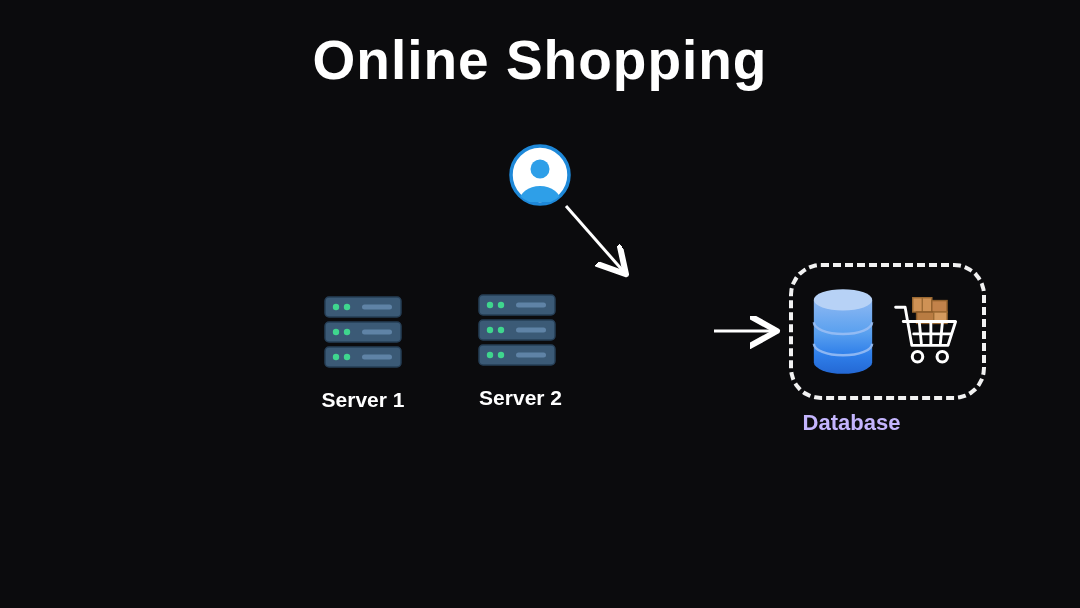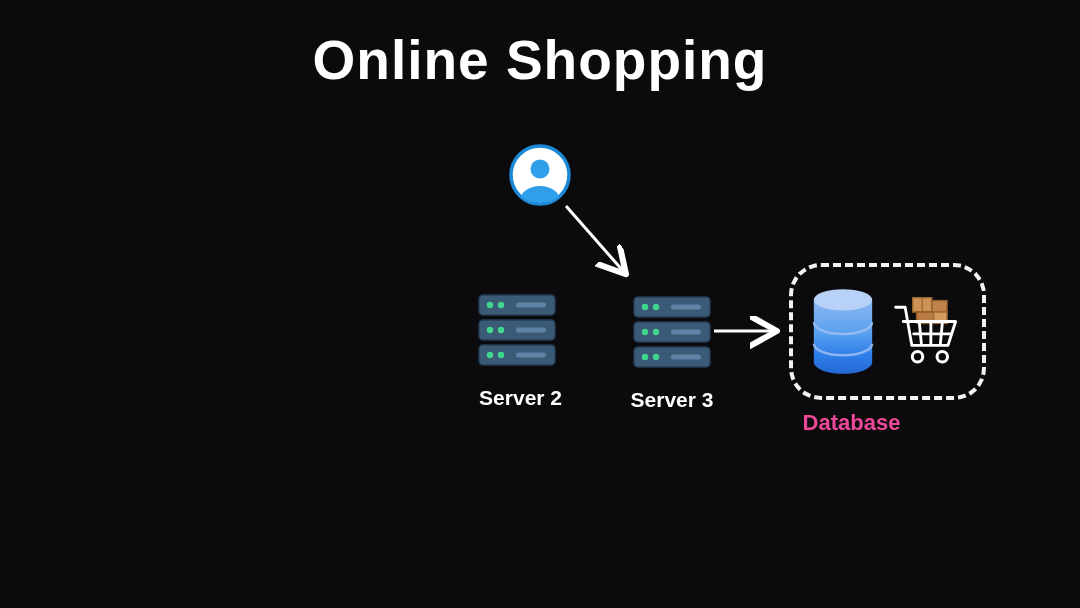--- a/index.html
+++ b/index.html
@@ -66,21 +66,21 @@
     gap: 10px;
   }
   .database-label {
     position: absolute;
     left: 789px;
     top: 410px;
     width: 125px;
     text-align: center;
     font-size: 22px;
     font-weight: 700;
-    color: #ec4899;
+    color: #c4b5fd;
   }
   .hidden-defs { position: absolute; width: 0; height: 0; overflow: hidden; }
 </style>
 </head>
 <body>
 
 <div class="canvas">
 
   <svg class="hidden-defs" aria-hidden="true">
     <defs>
@@ -120,34 +120,34 @@
   <div class="user-icon-wrap">
     <svg viewBox="0 0 66 66" width="66" height="66">
       <circle cx="33" cy="33" r="29" fill="#ffffff" stroke="#1e88d8" stroke-width="3.5"></circle>
       <g clip-path="url(#user-clip)">
         <circle cx="33" cy="27" r="9.5" fill="#2e9fe8"></circle>
         <path d="M12 60 a21 16 0 0 1 42 0 z" fill="#2e9fe8"></path>
       </g>
     </svg>
   </div>
 
+  <div class="server-group" id="server-group-1">
+    <svg width="78" height="72" viewBox="0 0 78 72">
+      <use href="#server-stack"></use>
+    </svg>
+    <div class="server-label">Server 1</div>
+  </div>
 
   <div class="server-group" id="server-group-2">
     <svg width="78" height="72" viewBox="0 0 78 72">
       <use href="#server-stack"></use>
     </svg>
     <div class="server-label">Server 2</div>
   </div>
 
-  <div class="server-group" id="server-group-3">
-    <svg width="78" height="72" viewBox="0 0 78 72">
-      <use href="#server-stack"></use>
-    </svg>
-    <div class="server-label">Server 3</div>
-  </div>
 
   <div class="database-box">
     <svg viewBox="0 0 72 94" width="70" height="94">
       <path d="M6 14 v64 a30 12 0 0 0 60 0 v-64 z" fill="url(#dbgrad)"></path>
       <ellipse cx="36" cy="14" rx="30" ry="11" fill="#b7d2f6"></ellipse>
       <path d="M6 37 a30 12 0 0 0 60 0" stroke="#9cc0f4" stroke-width="2.5" fill="none" opacity="0.85"></path>
       <path d="M6 59 a30 12 0 0 0 60 0" stroke="#9cc0f4" stroke-width="2.5" fill="none" opacity="0.85"></path>
     </svg>
     <svg viewBox="0 0 84 84" width="80" height="82">
 

